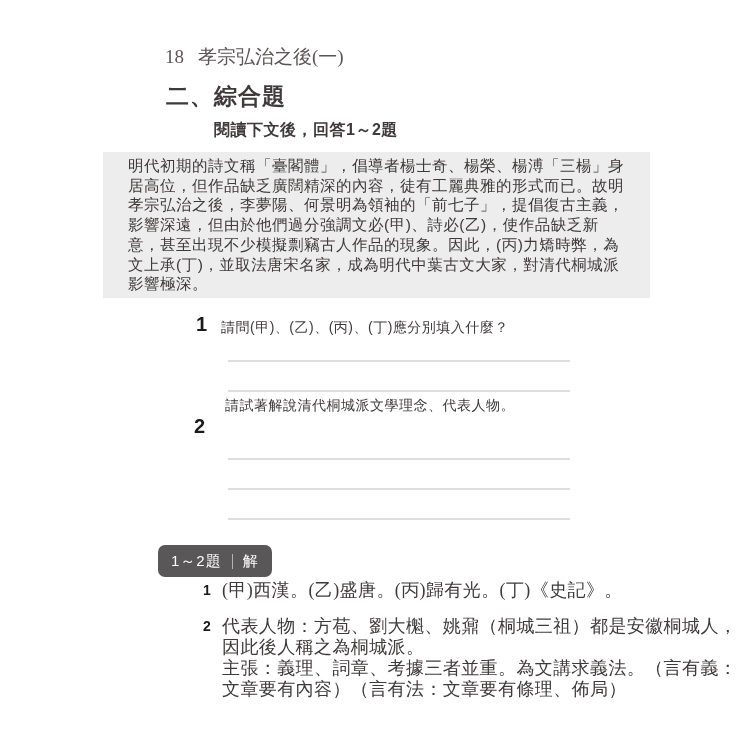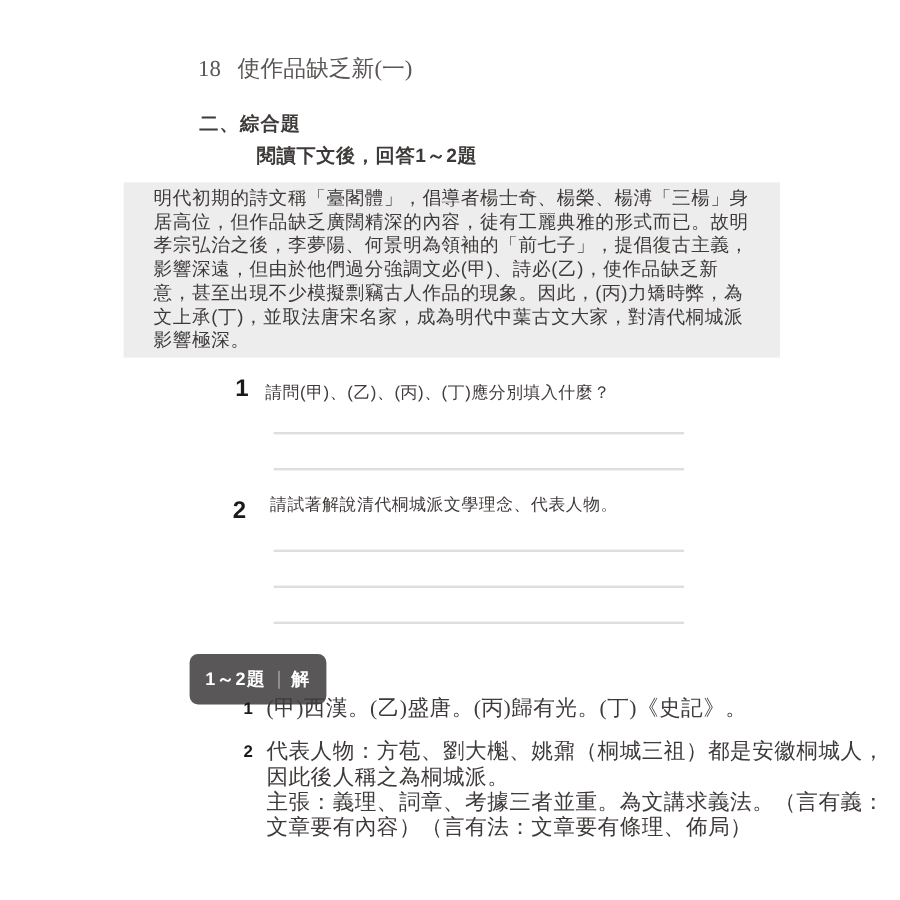--- a/index.html
+++ b/index.html
@@ -19,22 +19,22 @@
     font-family: "Liberation Serif", "DejaVu Serif", serif;
     font-size: 19px;
     color: #5a5655;
     display: flex;
     align-items: baseline;
     gap: 14px;
     white-space: nowrap;
   }
   .section-title {
     position: absolute;
-    left: 166px; top: 93px;
-    font-size: 16px;
+    left: 166px; top: 81px;
+    font-size: 23px;
     font-weight: bold;
     letter-spacing: 1px;
     white-space: nowrap;
   }
   .instruction {
     position: absolute;
     left: 166px; top: 120px;
     font-size: 16px;
     font-weight: bold;
     letter-spacing: 0.5px;
@@ -63,37 +63,37 @@
   }
   .q-text {
     position: absolute;
     font-size: 14px;
     letter-spacing: 0.5px;
     white-space: nowrap;
   }
   .q1-num { left: 196px; top: 313px; }
   .q1-text { left: 221px; top: 319px; }
   .q2-num { left: 194px; top: 415px; }
-  .q2-text { left: 225px; top: 412px; font-family: Liberation Mono, monospace; }
+  .q2-text { left: 225px; top: 397px; font-family: Liberation Mono, monospace; }
   .rules { position: absolute; left: 228px; width: 342px; }
   .rules-q1 { top: 332px; }
   .rules-q2 { top: 430px; }
   .rule { height: 30px; border-bottom: 2px solid var(--rule, #dedede); }
   .solution-badge {
     position: absolute;
     left: 158px; top: 545px;
-    height: 42px;
+    height: 32px;
     display: inline-flex;
     align-items: center;
     padding: 0 13px;
     background: var(--badge-bg, #595757);
     border-radius: 7px;
     color: #ffffff;
     font-size: 15px;
-    font-weight: bold;
+    font-weight: normal;
     letter-spacing: 1px;
     white-space: nowrap;
   }
   .badge-divider {
     width: 1px; height: 15px;
     background: rgba(255,255,255,0.55);
     margin: 0 10px;
   }
   .answers {
     position: absolute;
@@ -118,21 +118,21 @@
     white-space: pre;
   }
 </style>
 </head>
 <body>
 
 <div class="page" style="--ink: #3e3a39; --passage-bg: #ededed; --badge-bg: #595757; --rule: #dedede;">
 
   <div class="running-head">
     <span>18</span>
-    <span>使作品缺乏新(一)</span>
+    <span>孝宗弘治之後(一)</span>
   </div>
 
   <div class="section-title">二、綜合題</div>
 
   <div class="instruction">閱讀下文後，回答1～2題</div>
 
   <div class="passage-box">
     <div class="passage-text">明代初期的詩文稱「臺閣體」，倡導者楊士奇、楊榮、楊溥「三楊」身
 居高位，但作品缺乏廣闊精深的內容，徒有工麗典雅的形式而已。故明
 孝宗弘治之後，李夢陽、何景明為領袖的「前七子」，提倡復古主義，

